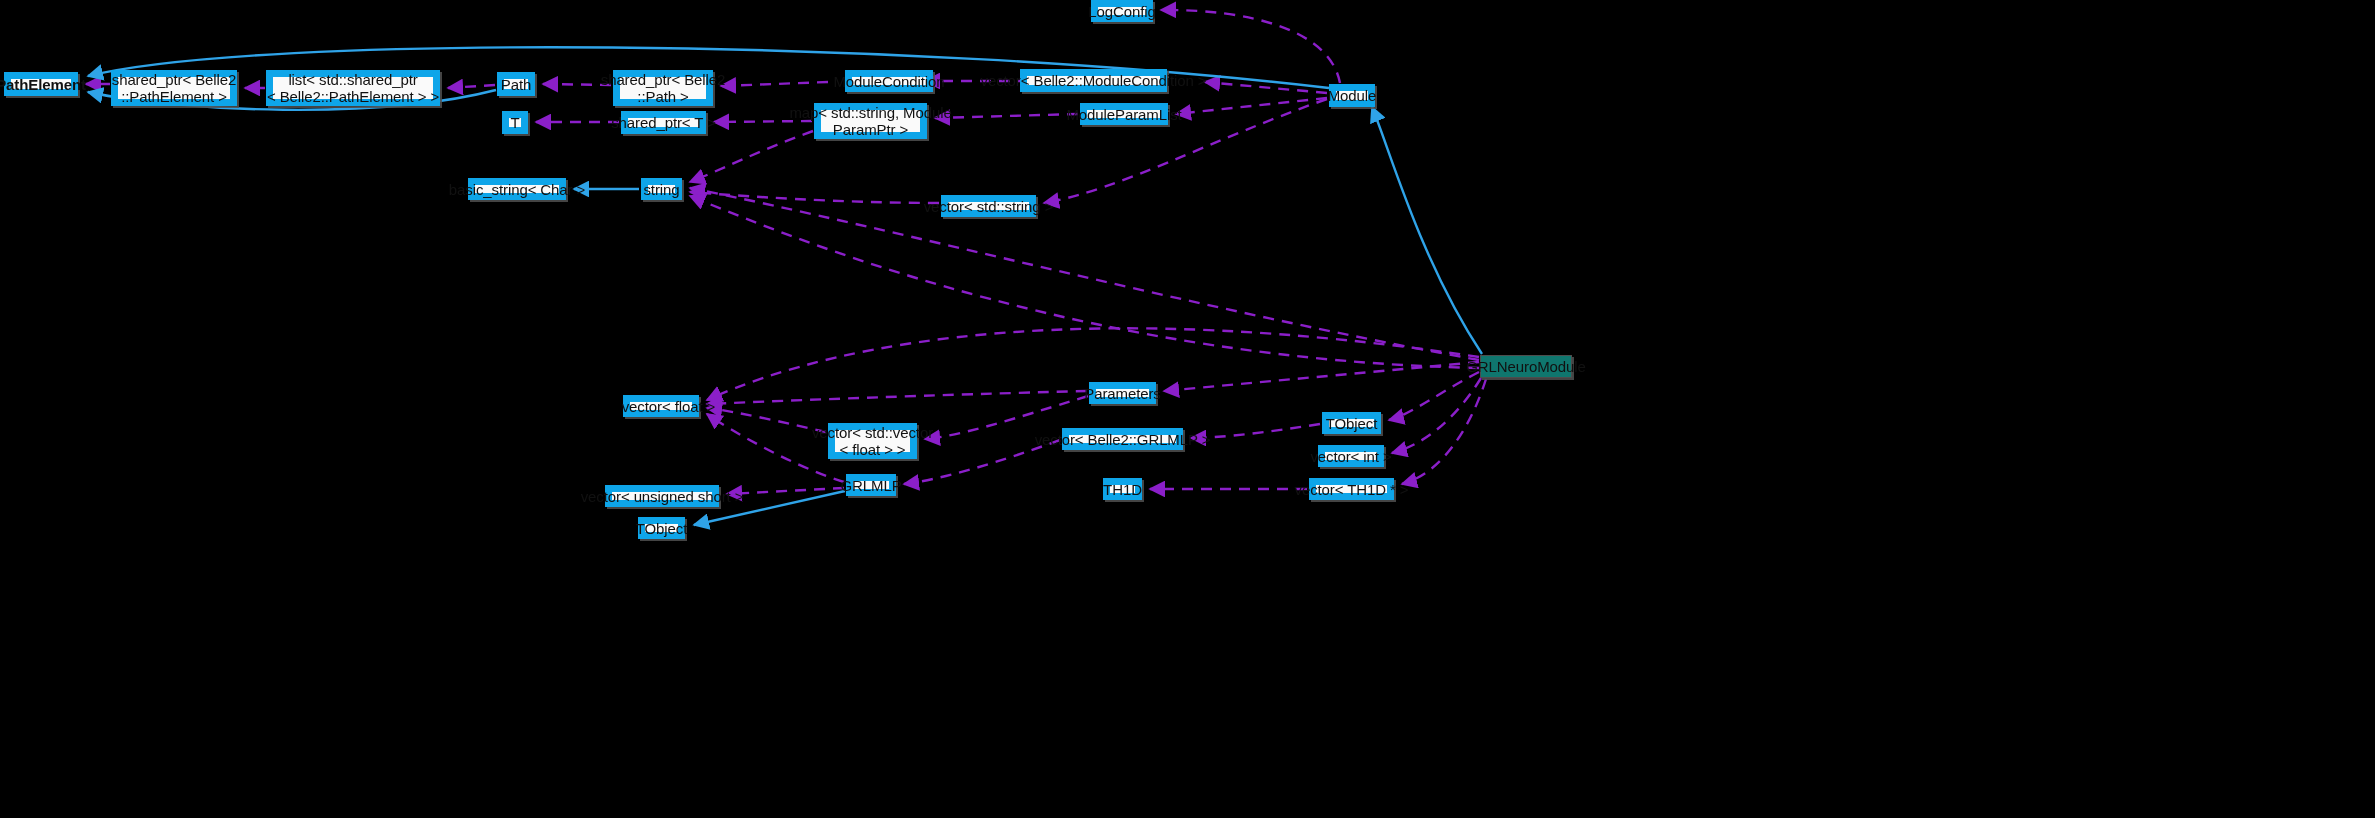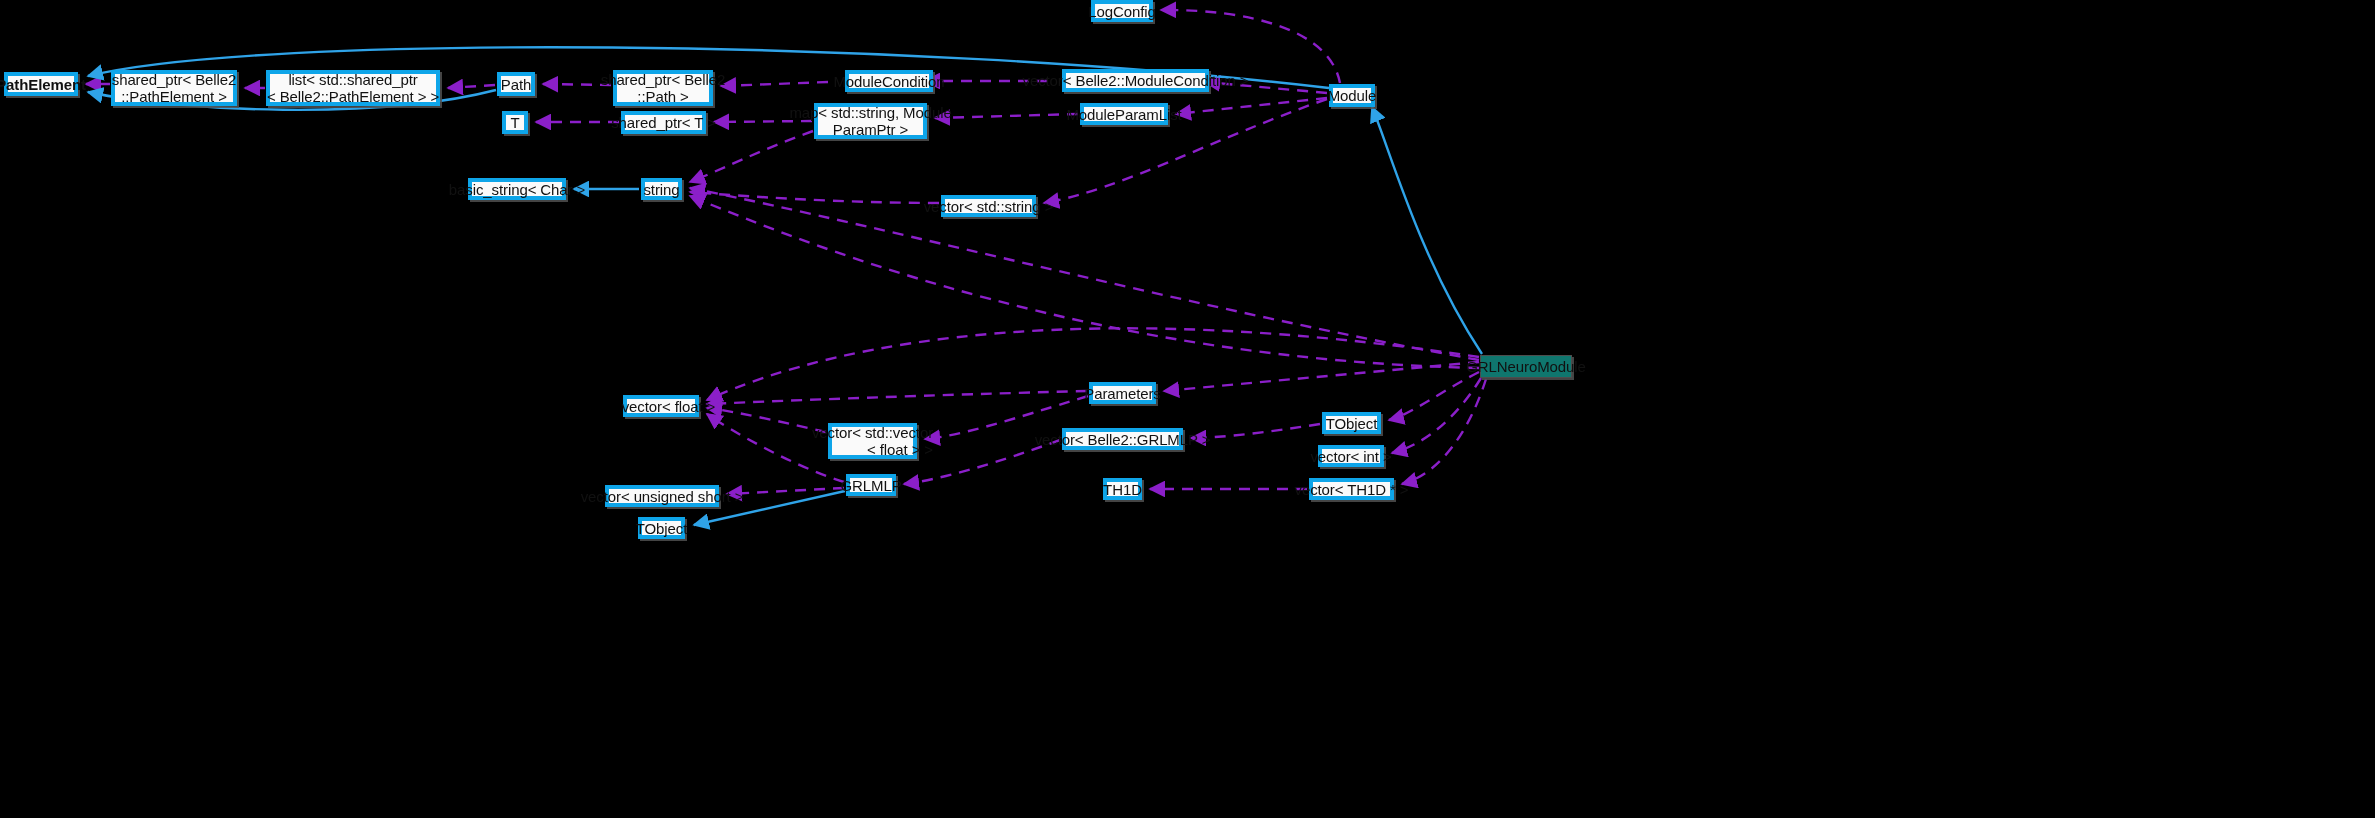--- a/index.html
+++ b/index.html
@@ -20,21 +20,21 @@
     left: 0;
     top: 0;
     width: 2375px;
     height: 818px;
     pointer-events: none;
   }
   .node {
     position: absolute;
     box-sizing: border-box;
     background: #fafafa;
-    border: 4px solid #0ea5e9;
+    border: 7px solid #0ea5e9;
     box-shadow: 2px 2px 0 rgba(80,80,80,0.85);
     color: #111111;
     font-size: 15px;
     line-height: 17px;
     display: flex;
     align-items: center;
     justify-content: center;
     text-align: center;
     white-space: pre;
     letter-spacing: -0.1px;
@@ -110,35 +110,35 @@
   <div id="node-container">
       <div class="node" style="left: 4px; top: 72px; width: 74px; height: 24px; font-weight: bold;"><span class="node-label">PathElement</span></div>
       <div class="node" style="left: 111px; top: 70px; width: 126px; height: 36px;"><span class="node-label">shared_ptr&lt; Belle2
 ::PathElement &gt;</span></div>
       <div class="node" style="left: 266px; top: 70px; width: 174px; height: 36px;"><span class="node-label">list&lt; std::shared_ptr
 &lt; Belle2::PathElement &gt; &gt;</span></div>
       <div class="node" style="left: 497px; top: 72px; width: 38px; height: 24px;"><span class="node-label">Path</span></div>
       <div class="node" style="left: 613px; top: 70px; width: 100px; height: 36px;"><span class="node-label">shared_ptr&lt; Belle2
 ::Path &gt;</span></div>
       <div class="node" style="left: 829px; top: 70px; width: 88px; height: 22px; margin-left: 16px;"><span class="node-label">ModuleCondition</span></div>
-      <div class="node" style="left: 1062px; top: 69px; width: 147px; height: 23px;"><span class="node-label">vector&lt; Belle2::ModuleCondition &gt;</span></div>
+      <div class="node" style="left: 1020px; top: 69px; width: 147px; height: 23px;"><span class="node-label">vector&lt; Belle2::ModuleCondition &gt;</span></div>
       <div class="node" style="left: 1329px; top: 84px; width: 46px; height: 23px;"><span class="node-label">Module</span></div>
       <div class="node" style="left: 1091px; top: 0px; width: 62px; height: 22px;"><span class="node-label">LogConfig</span></div>
       <div class="node" style="left: 502px; top: 111px; width: 26px; height: 23px;"><span class="node-label">T</span></div>
       <div class="node" style="left: 621px; top: 111px; width: 85px; height: 23px;"><span class="node-label">shared_ptr&lt; T &gt;</span></div>
       <div class="node" style="left: 814px; top: 103px; width: 113px; height: 36px;"><span class="node-label">map&lt; std::string, Module
 ParamPtr &gt;</span></div>
       <div class="node" style="left: 1080px; top: 103px; width: 88px; height: 22px;"><span class="node-label">ModuleParamList</span></div>
       <div class="node" style="left: 468px; top: 178px; width: 98px; height: 22px;"><span class="node-label">basic_string&lt; Char &gt;</span></div>
       <div class="node" style="left: 641px; top: 178px; width: 41px; height: 22px;"><span class="node-label">string</span></div>
       <div class="node" style="left: 941px; top: 195px; width: 95px; height: 22px;"><span class="node-label">vector&lt; std::string &gt;</span></div>
       <div class="node current" style="left: 1480px; top: 355px; width: 92px; height: 23px;"><span class="node-label">GRLNeuroModule</span></div>
       <div class="node" style="left: 623px; top: 395px; width: 76px; height: 22px; padding-left: 20px;"><span class="node-label">vector&lt; float &gt;</span></div>
       <div class="node" style="left: 1089px; top: 382px; width: 67px; height: 22px;"><span class="node-label">Parameters</span></div>
-      <div class="node" style="left: 828px; top: 423px; width: 89px; height: 36px; text-align: right;"><span class="node-label">vector&lt; std::vector
+      <div class="node" style="left: 828px; top: 423px; width: 89px; height: 36px;"><span class="node-label">vector&lt; std::vector
 &lt; float &gt; &gt;</span></div>
       <div class="node" style="left: 1062px; top: 428px; width: 121px; height: 22px;"><span class="node-label">vector&lt; Belle2::GRLMLP &gt;</span></div>
       <div class="node" style="left: 1322px; top: 412px; width: 59px; height: 22px;"><span class="node-label">TObject</span></div>
       <div class="node" style="left: 1318px; top: 445px; width: 66px; height: 22px;"><span class="node-label">vector&lt; int &gt;</span></div>
       <div class="node" style="left: 846px; top: 474px; width: 50px; height: 22px;"><span class="node-label">GRLMLP</span></div>
       <div class="node" style="left: 605px; top: 485px; width: 114px; height: 22px;"><span class="node-label">vector&lt; unsigned short &gt;</span></div>
       <div class="node" style="left: 1103px; top: 478px; width: 39px; height: 22px;"><span class="node-label">TH1D</span></div>
       <div class="node" style="left: 1309px; top: 478px; width: 85px; height: 22px;"><span class="node-label">vector&lt; TH1D * &gt;</span></div>
       <div class="node" style="left: 638px; top: 517px; width: 47px; height: 22px;"><span class="node-label">TObject</span></div>
     </div>

